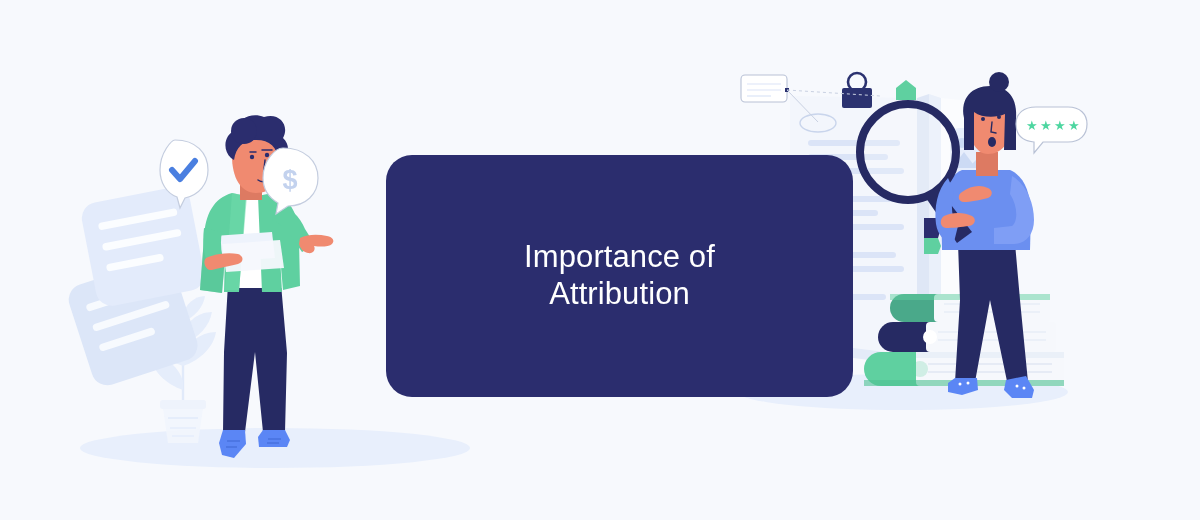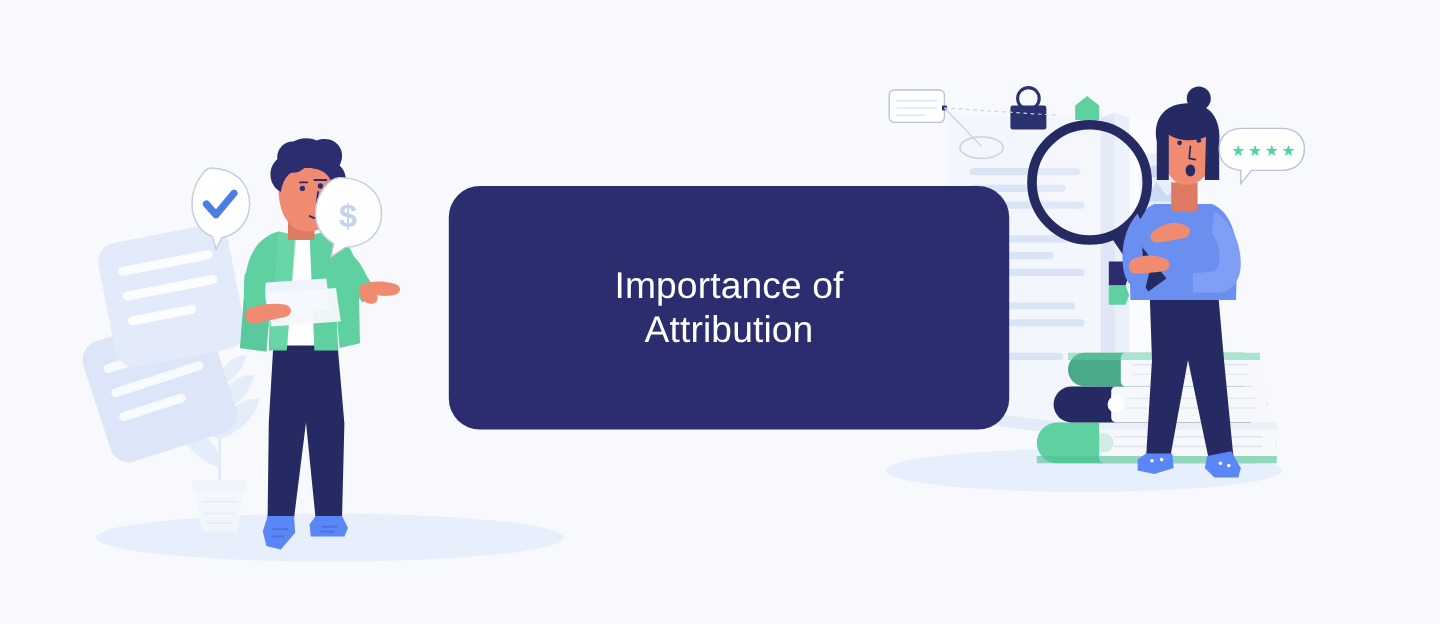--- a/index.html
+++ b/index.html
@@ -23,24 +23,24 @@
   .layer {
     position: absolute;
     top: 0;
     left: 0;
     width: 1200px;
     height: 520px;
   }
   
   #banner-card {
     position: absolute;
-    left: 374px;
+    left: 386px;
     top: 155px;
     width: 467px;
-    height: 203px;
+    height: 242px;
     background: #2b2d6e;
     border-radius: 26px;
     display: flex;
     align-items: center;
     justify-content: center;
     z-index: 40;
   }
   #banner-title {
     color: #ffffff;
     font-family: "Liberation Sans", sans-serif;

